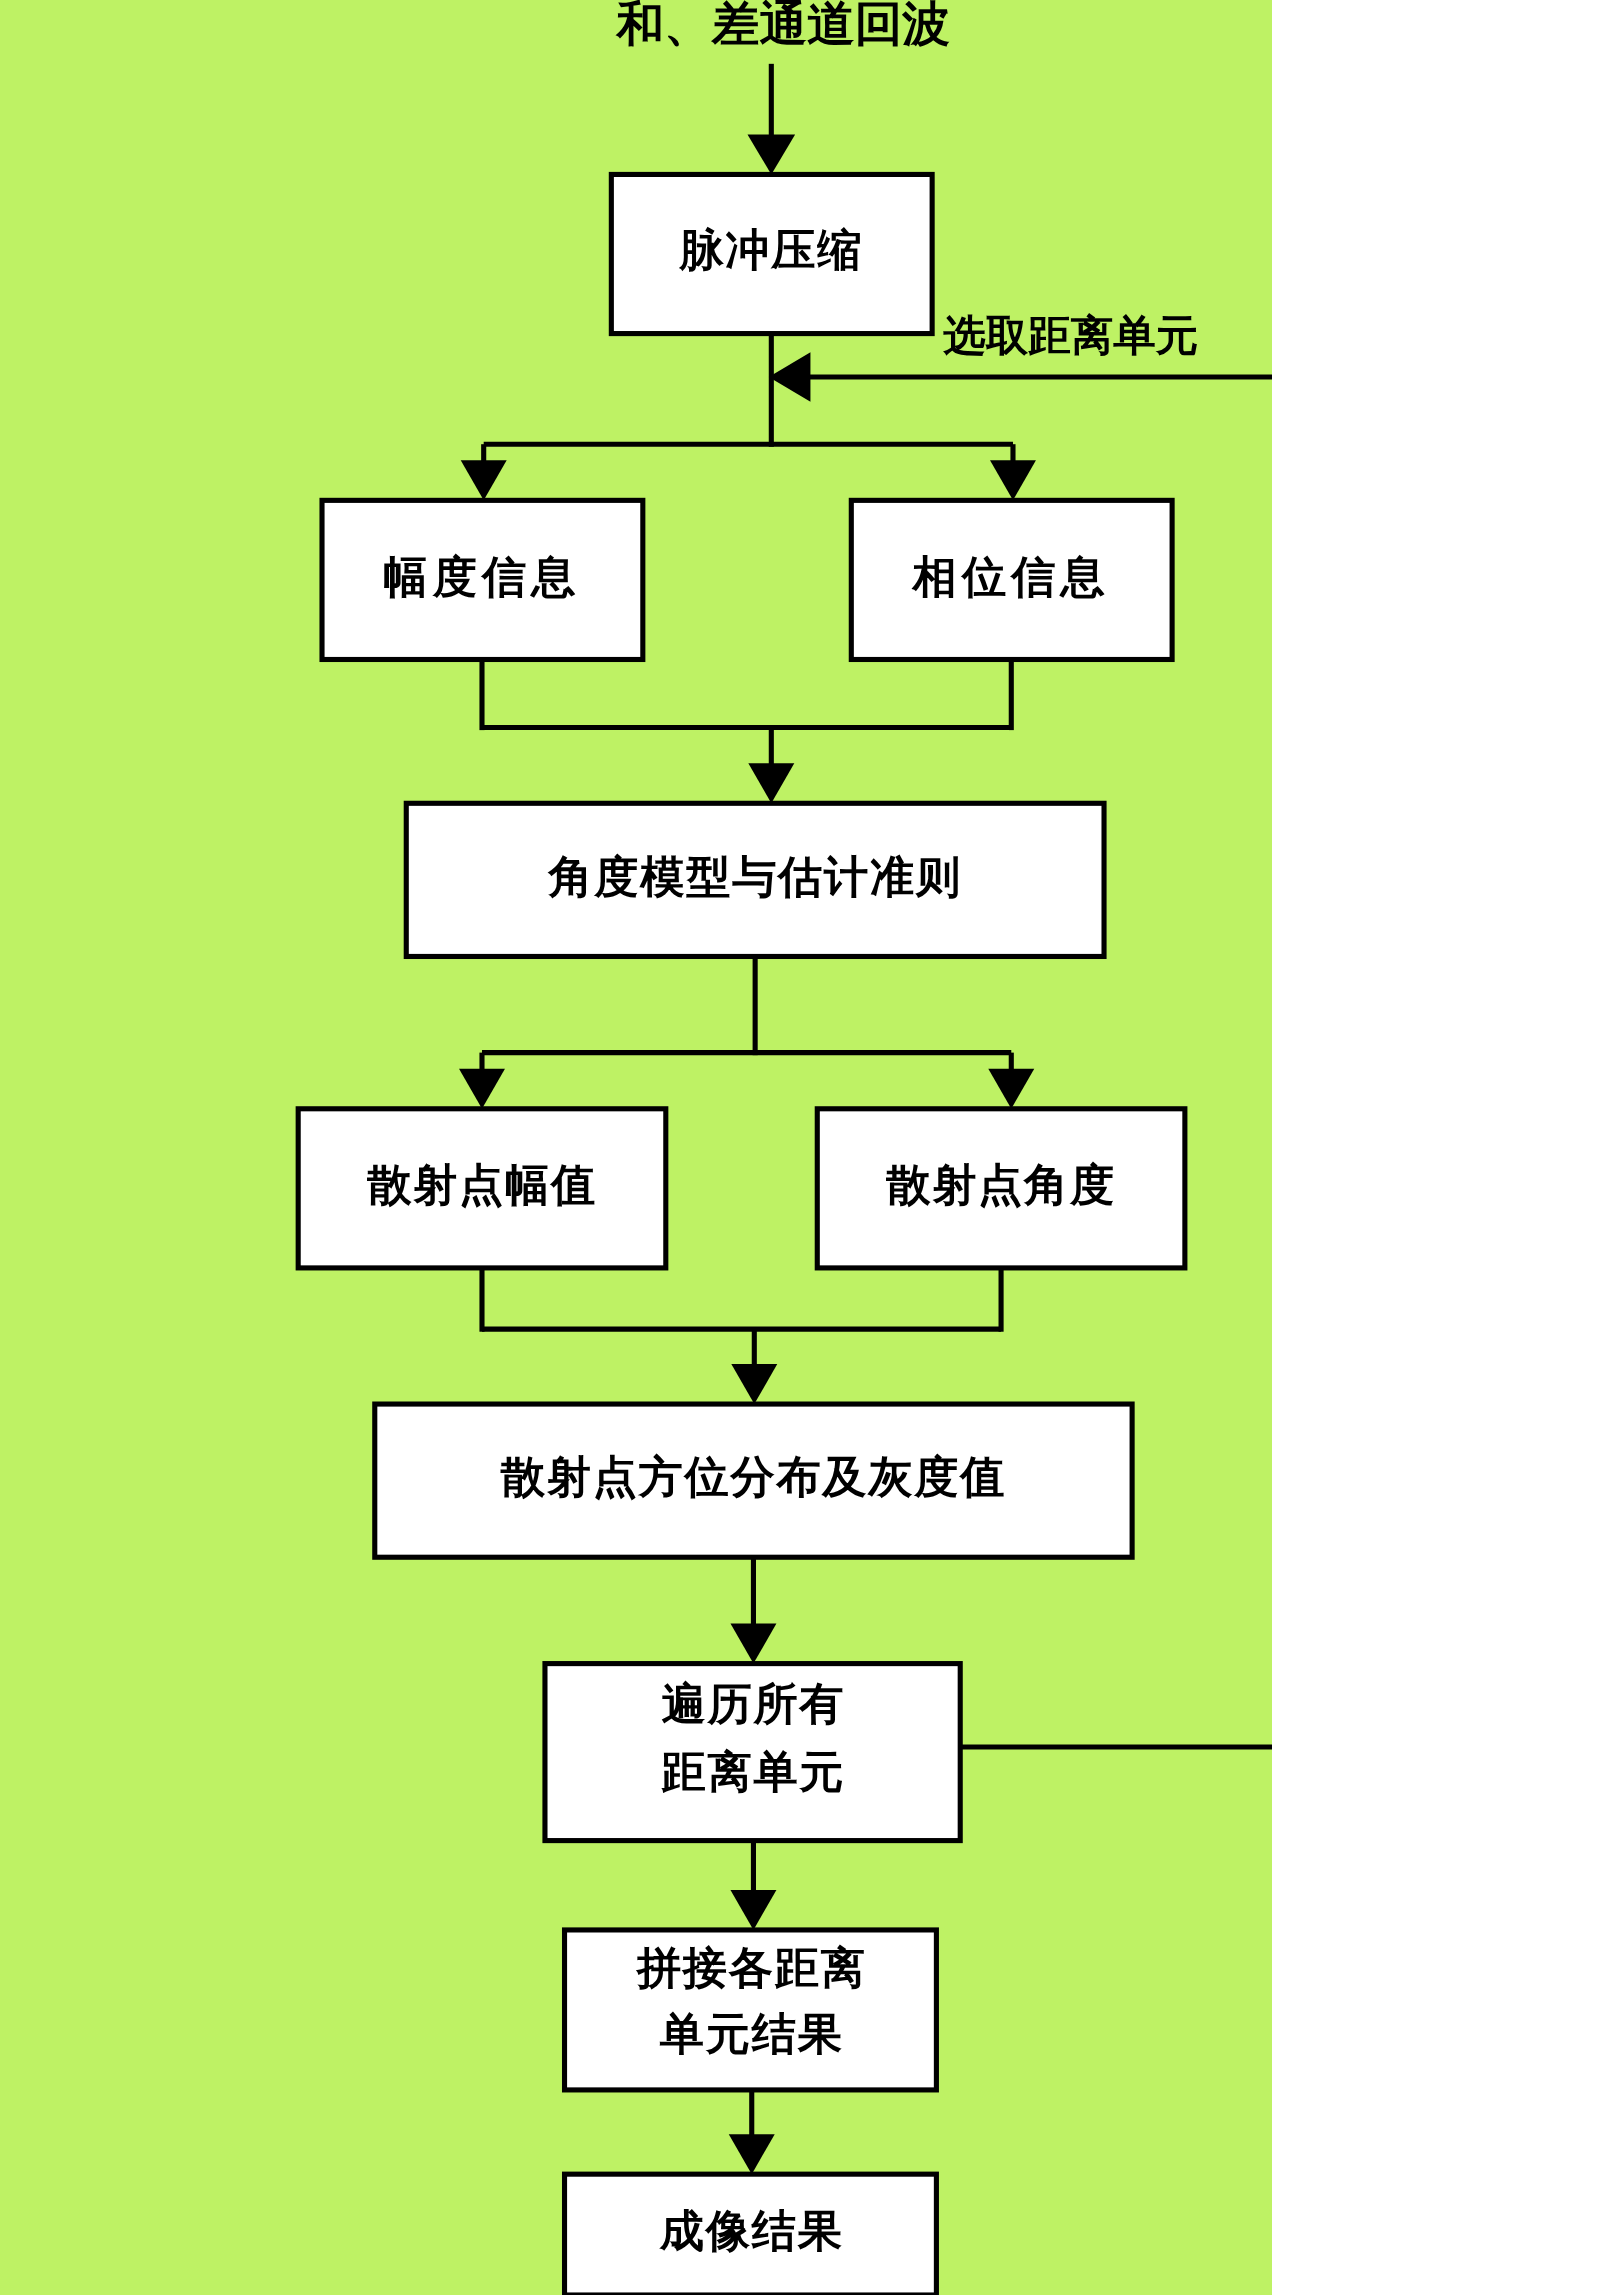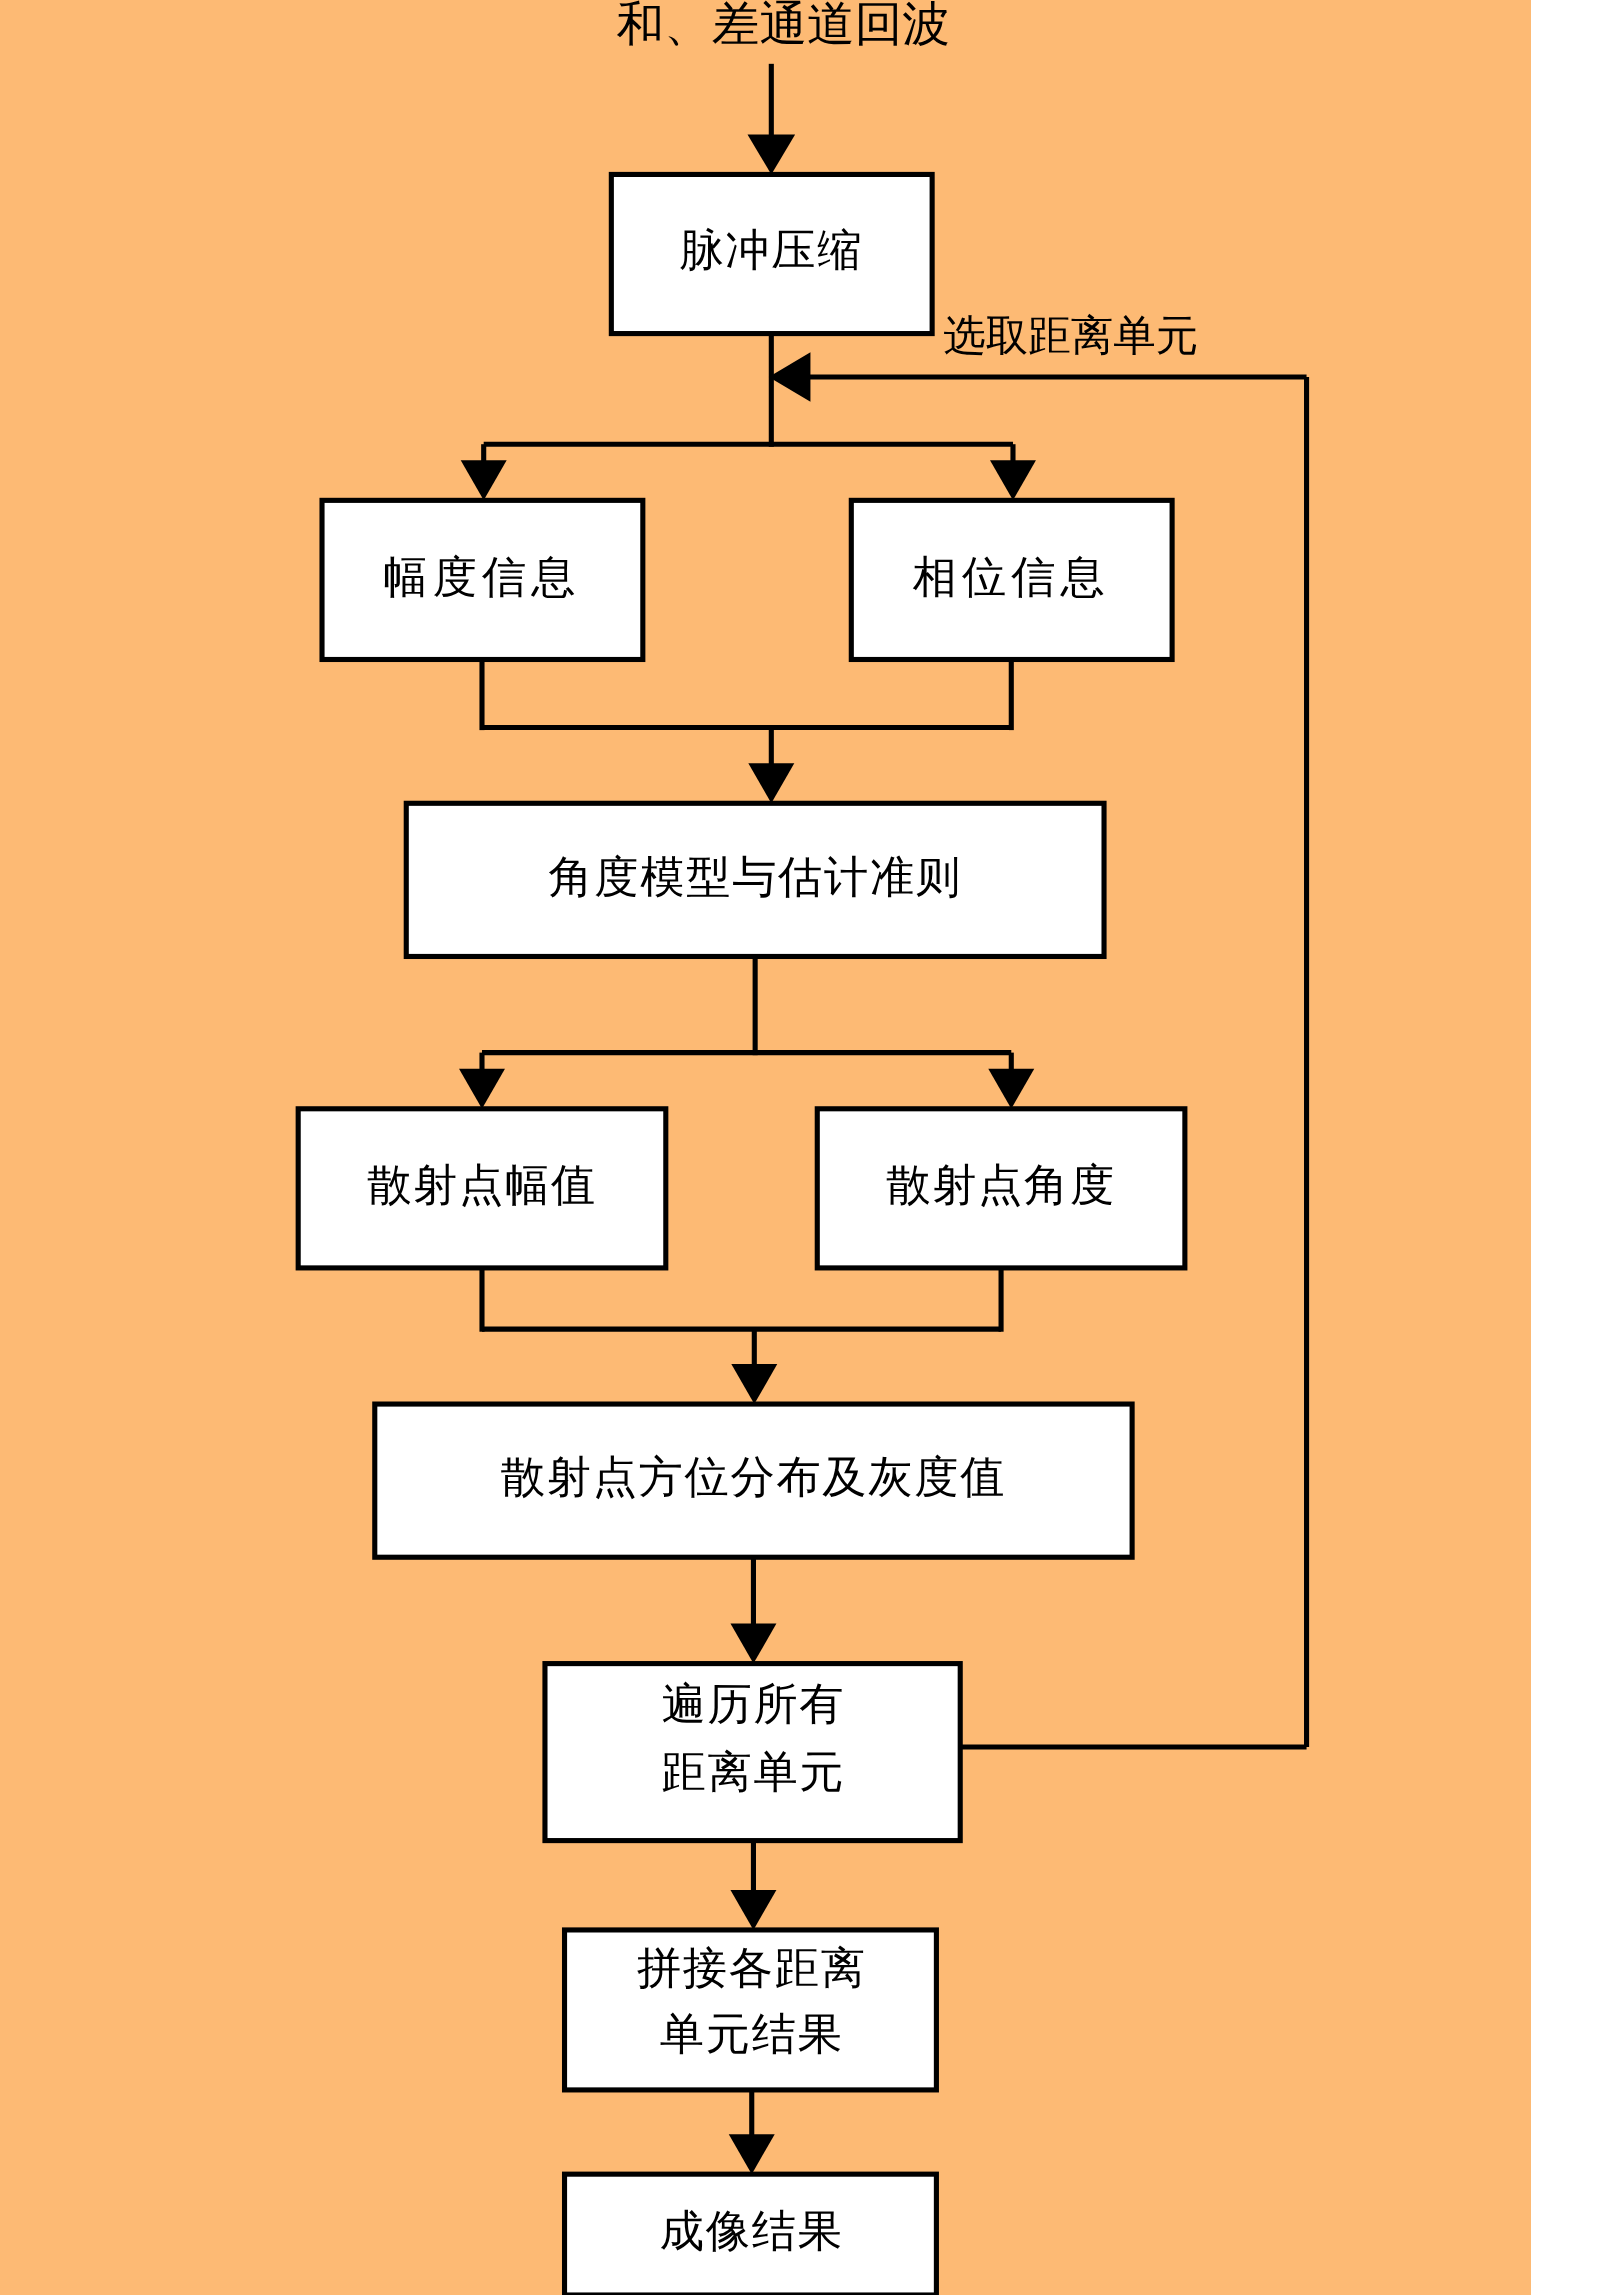--- a/index.html
+++ b/index.html
@@ -5,24 +5,25 @@
   html, body {
     margin: 0;
     padding: 0;
     background: #ffffff;
   }
   body {
     font-family: "Liberation Serif", "DejaVu Serif", serif;
   }
   #flowchart-root {
     position: relative;
-    width: 1531px;
+    width: 1272px;
     height: 2295px;
-    background: #fdba74;
+    background: #bef264;
     overflow: hidden;
+    font-weight: bold;
   }
   svg#flow-svg {
     position: absolute;
     left: 0;
     top: 0;
     width: 1609px;
     height: 2295px;
   }
   .node-box {
     fill: #ffffff;

